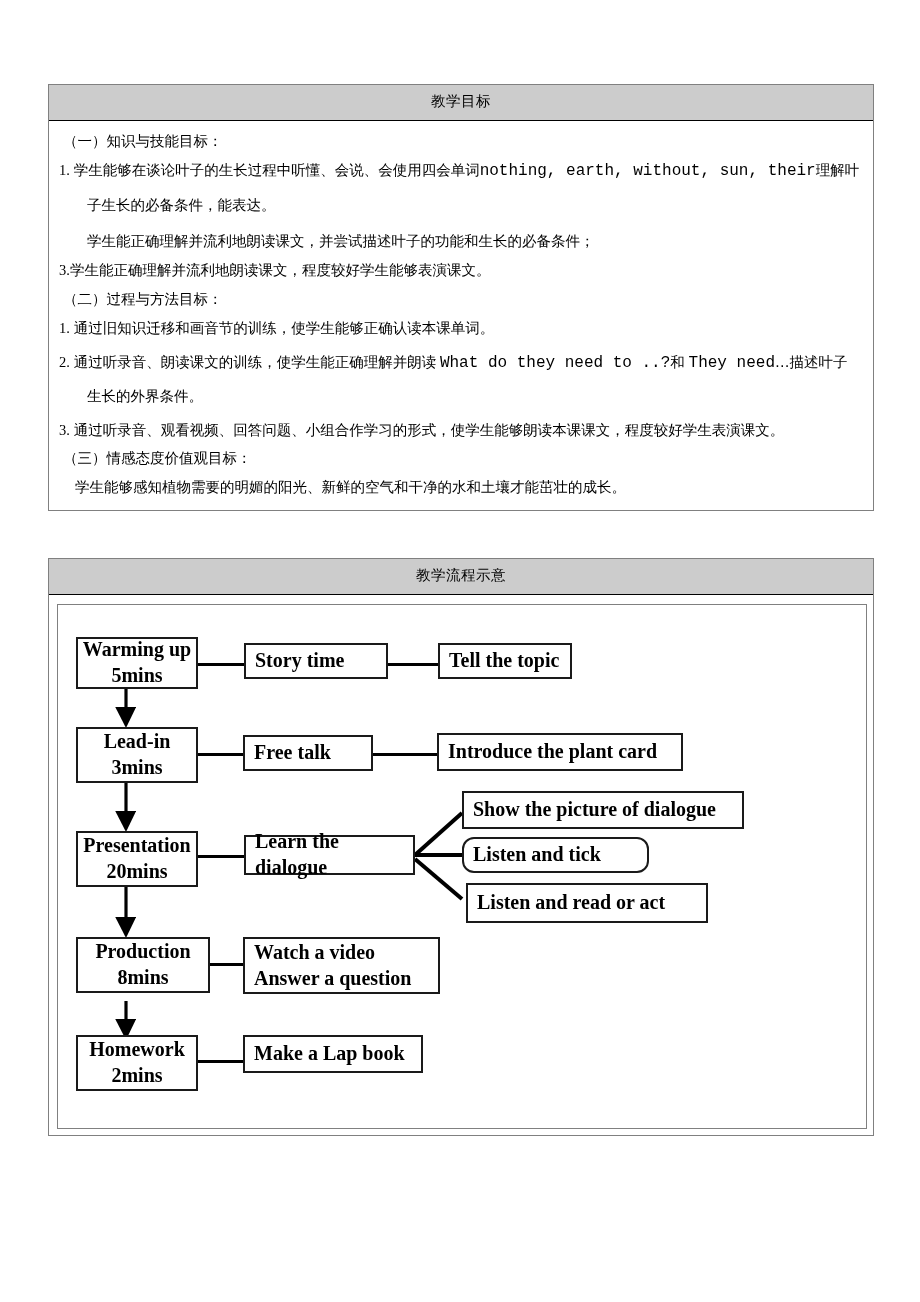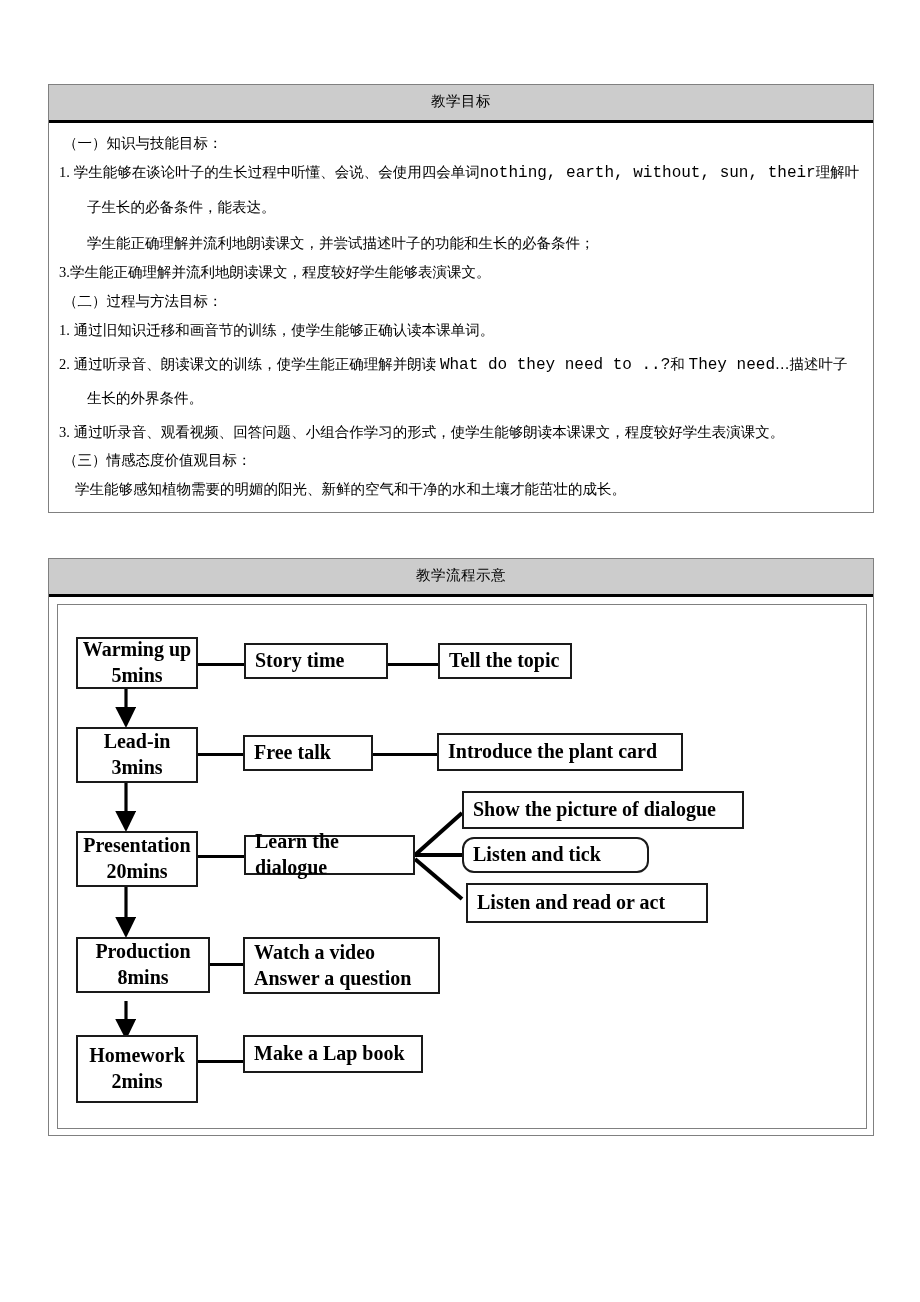--- a/index.html
+++ b/index.html
@@ -25,21 +25,21 @@
   
   .doc-table {
     position: absolute;
     border: 1px solid #808080;
     border-collapse: collapse;
     background: #ffffff;
     box-sizing: border-box;
   }
   .table-header {
     background: #cccccc;
-    border-bottom: 3px solid #000000;
+    border-bottom: 1px solid #000000;
     text-align: center;
     font-size: 14.5px;
     line-height: 1.5;
     padding: 6px 0 7px 0;
     font-family: "DejaVu Sans", "Liberation Sans", sans-serif;
     letter-spacing: 0.5px;
   }
   .table-body {
     padding: 8px 10px 10px 10px;
   }
@@ -235,21 +235,21 @@
           </div>
         </div>
 
         <div class="fbox center" style="left:18px; top:332px; width:134px; height:56px;">
           <div class="lines">
             <div>Production</div>
             <div>8mins</div>
           </div>
         </div>
 
-        <div class="fbox center" style="left:18px; top:430px; width:122px; height:68px;align-items:center;">
+        <div class="fbox center" style="left:18px; top:430px; width:122px; height:56px;align-items:center;">
           <div class="lines">
             <div>Homework</div>
             <div>2mins</div>
           </div>
         </div>
 
         <div class="fbox left" style="left:186px; top:38px; width:144px; height:36px;">
           <span>Story time</span>
         </div>
 

